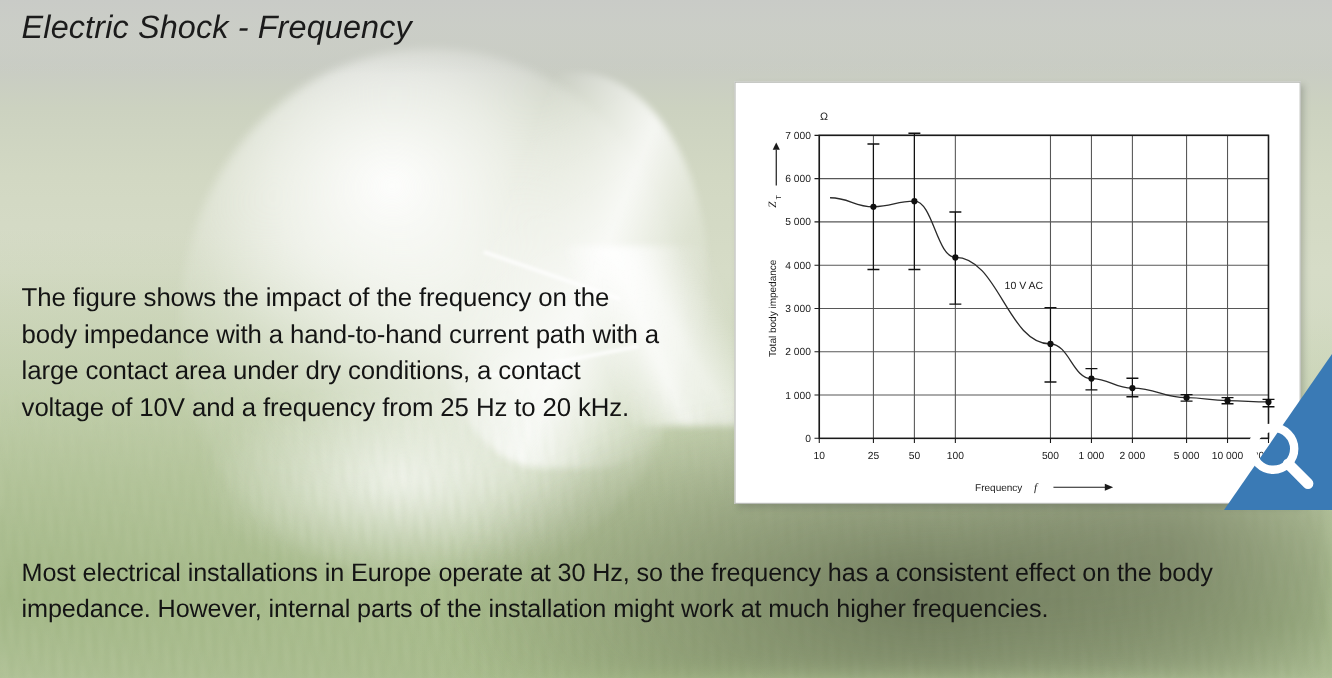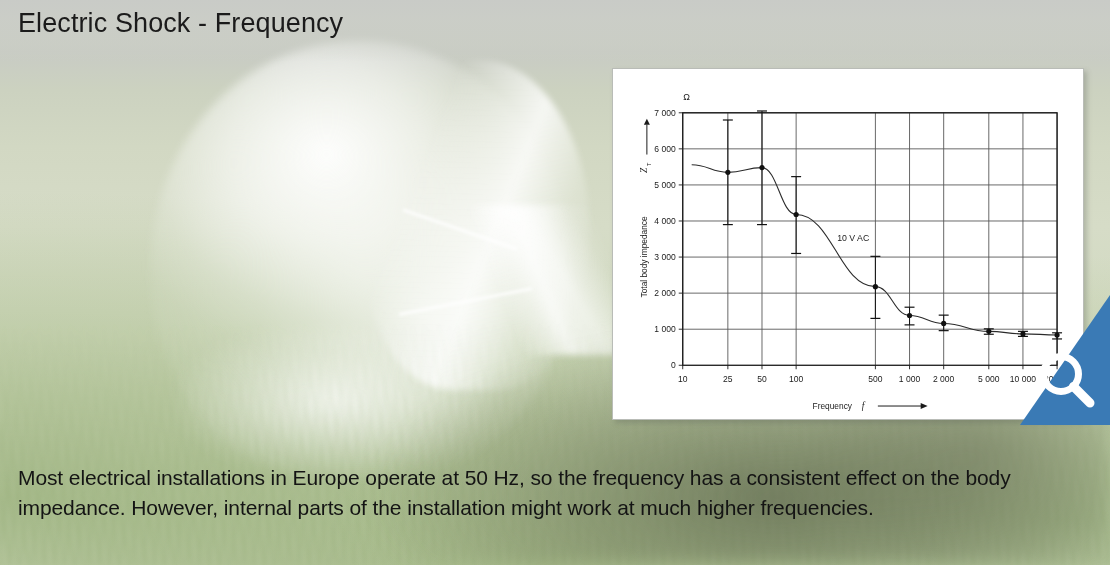--- a/index.html
+++ b/index.html
@@ -108,20 +108,21 @@
 
   
   #title {
     position: absolute;
     left: 18px; top: 4px;
     font-size: 27px;
     font-weight: 400;
     color: #1b1b1b;
     letter-spacing: .1px;
     line-height: 38px;
+    font-style: italic;
   }
 
   
   .body-text {
     position: absolute;
     color: #141414;
     font-size: 21.5px;
     line-height: 30.5px;
     letter-spacing: -.1px;
   }
@@ -182,21 +183,22 @@
   <div class="bulb-rim"></div>
   <div class="bulb-neck"></div>
   <div class="filament-a"></div>
   <div class="filament-b"></div>
   <div class="bg-layer bg-grass"></div>
   <div class="bg-layer bg-darkblob"></div>
   <div class="bg-layer bg-topfade"></div>
 
   <div id="title">Electric Shock - Frequency</div>
 
-  <div class="body-text" id="para3">Most electrical installations in Europe operate at 50 Hz, so the frequency has a consistent effect on the body impedance. However, internal parts of the installation might work at much higher frequencies.</div>
+  <div class="body-text" id="para2">The figure shows the impact of the frequency on the body impedance with a hand-to-hand current path with a large contact area under dry conditions, a contact voltage of 10V and a frequency from 25 Hz to 20 kHz.</div>
+  <div class="body-text" id="para3">Most electrical installations in Europe operate at 30 Hz, so the frequency has a consistent effect on the body impedance. However, internal parts of the installation might work at much higher frequencies.</div>
 
   <div id="chart-panel">
     <div id="chart-inner">
       <svg id="chart-svg" viewBox="0 0 456 336" preserveAspectRatio="none">
         <g id="chart-render">
             <line x1="58" y1="290" x2="62" y2="290" stroke="#1a1a1a" stroke-width="0.9"></line>
             <text x="55" y="293" text-anchor="end" class="ax-text">0</text>
             <line x1="62" y1="253.71428571428572" x2="438" y2="253.71428571428572" stroke="#575757" stroke-width="0.9"></line>
             <line x1="58" y1="253.71428571428572" x2="62" y2="253.71428571428572" stroke="#1a1a1a" stroke-width="0.9"></line>
             <text x="55" y="256.7142857142857" text-anchor="end" class="ax-text">1 000</text>

